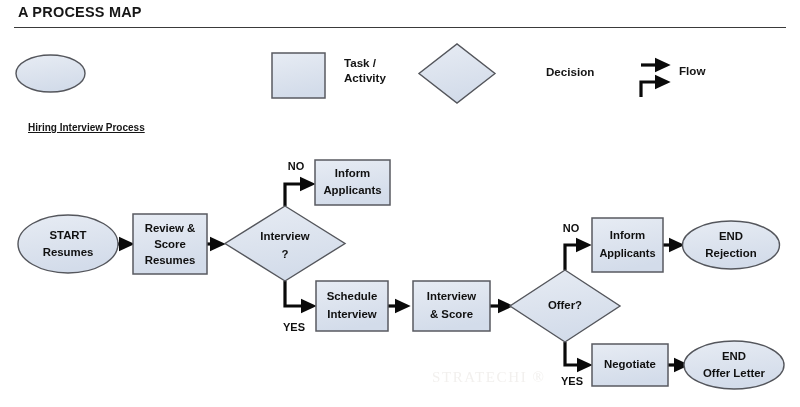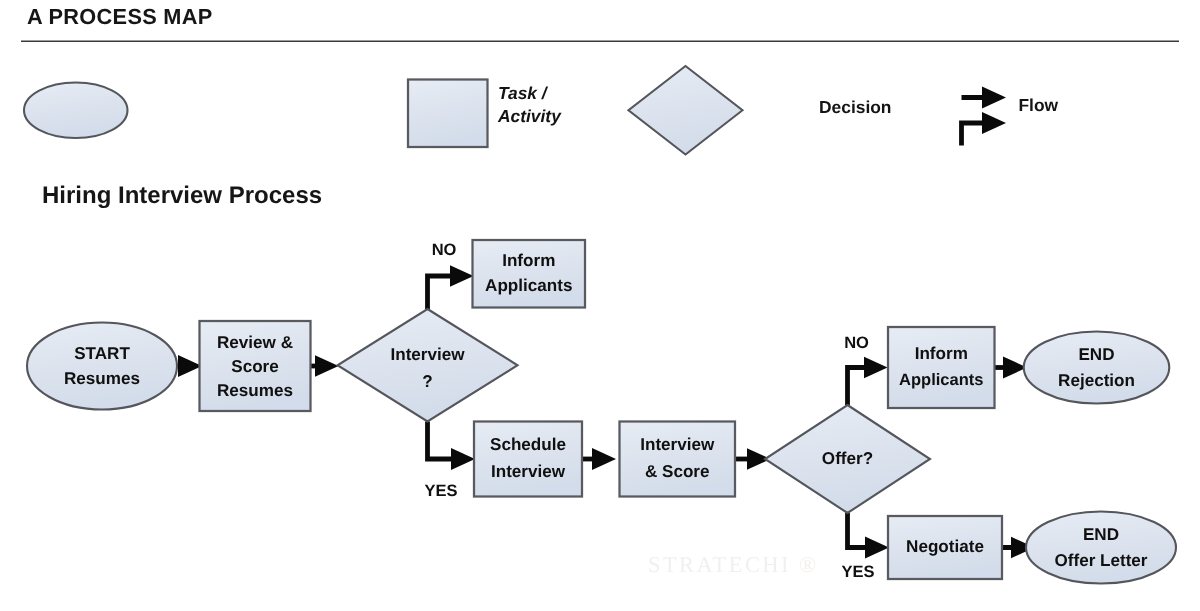--- a/index.html
+++ b/index.html
@@ -47,33 +47,34 @@
   
   .legend-label {
     position: absolute;
     font-size: 11.6px;
     font-weight: bold;
     line-height: 15px;
     color: #141414;
     white-space: pre-line;
   }
   #legend-startfinish-label { left: 88px;  top: 55px; }
-  #legend-task-label        { left: 332px; top: 55px; font-style: italic; }
+  #legend-task-label        { left: 344px; top: 55px; }
   #legend-decision-label    { left: 526px; top: 64px; margin-left: 20px; }
   #legend-flow-label        { left: 679px; top: 63px; }
 
   
   #process-subtitle {
     position: absolute;
     left: 28px;
     top: 122px;
-    font-size: 16px;
+    font-size: 10px;
     font-weight: bold;
     color: #161616;
     white-space: nowrap;
+    text-decoration: underline;
   }
 
   
   #watermark {
     position: absolute;
     left: 432px;
     top: 369px;
     font-family: "Liberation Serif", serif;
     font-size: 15px;
     letter-spacing: 1.6px;

